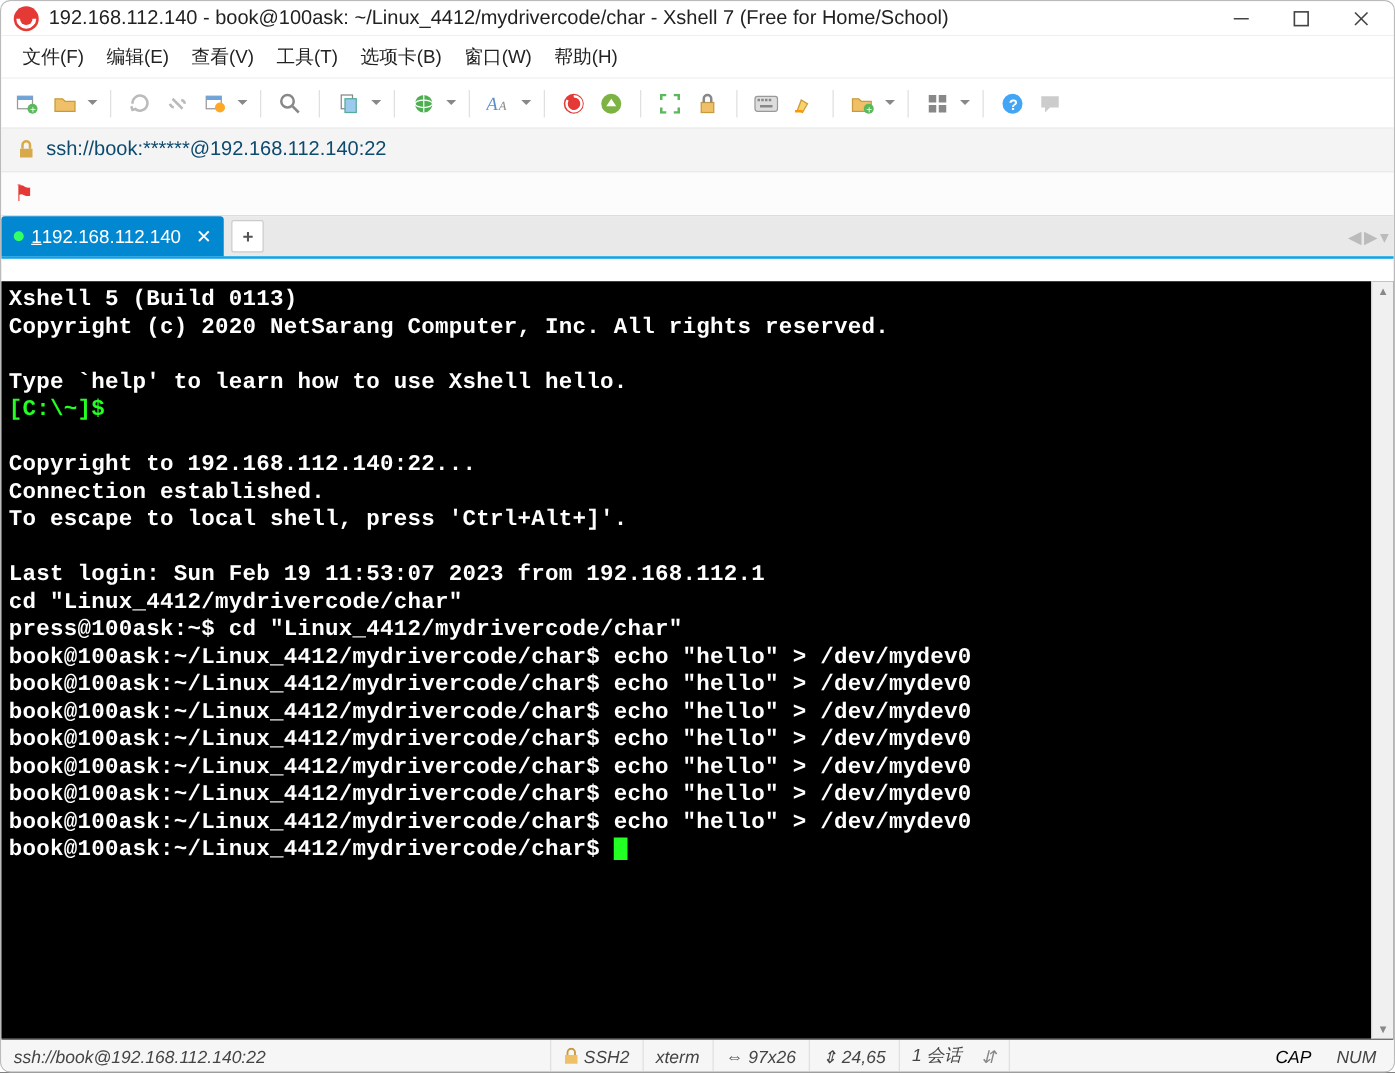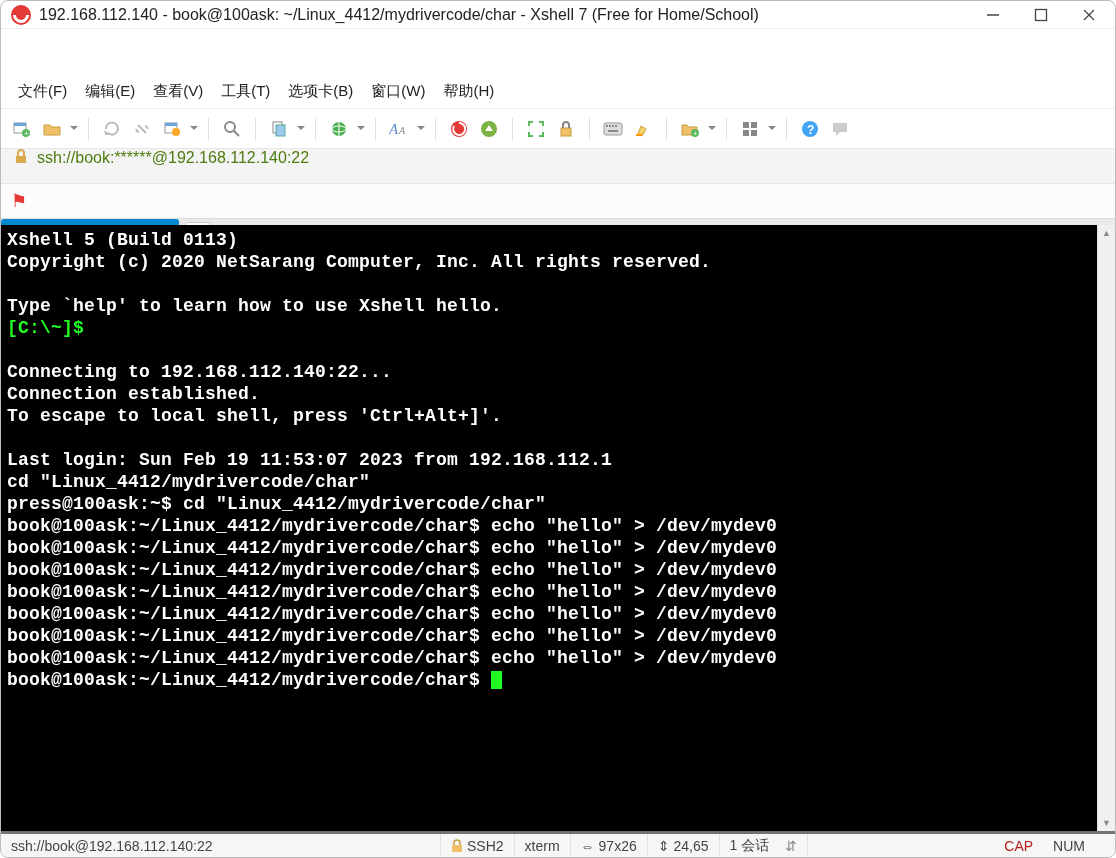--- a/index.html
+++ b/index.html
@@ -4,46 +4,46 @@
 <style>
   *{box-sizing:border-box;margin:0;padding:0;}
   html,body{height:100%;}
   body{font-family:"Microsoft YaHei",Tahoma,sans-serif;font-size:15px;background:#fff;overflow:hidden;width:1116px;height:858px;border:1px solid #bbb;position:relative;border-radius:8px;}
   .titlebar{height:28px;display:flex;align-items:center;padding:0 2px 0 10px;background:#fff;border-bottom:1px solid #eee;border-radius:8px 8px 0 0;}
   .titlebar .logo{width:20px;height:20px;border-radius:50%;background:#e53935;position:relative;margin-right:8px;}
   .titlebar .logo:after{content:"";position:absolute;width:10px;height:10px;border:3px solid #fff;border-top-color:transparent;border-left-color:transparent;border-radius:50%;top:2px;left:2px;transform:rotate(45deg);}
   .titlebar .title{flex:1;color:#222;white-space:nowrap;overflow:hidden;text-overflow:ellipsis;font-size:16px;}
   .winbtn{width:48px;height:44px;display:flex;align-items:center;justify-content:center;color:#333;}
   .winbtn svg{width:14px;height:14px;stroke:#444;stroke-width:1.3;fill:none;}
-  .menubar{height:34px;display:flex;align-items:center;padding:0 8px;background:#fff;border-bottom:1px solid #eee;margin-top:46px;}
+  .menubar{height:34px;display:flex;align-items:center;padding:0 8px;background:#fff;border-bottom:1px solid #eee;}
   .menubar span{padding:4px 9px;color:#222;}
   .toolbar{height:40px;display:flex;align-items:center;padding:0 8px;background:#fff;border-bottom:1px solid #e6e6e6;gap:4px;}
   .tb-btn{width:20px;height:20px;display:flex;align-items:center;justify-content:center;margin:0 3px;flex:none;}
   .tb-drop{width:9px;display:flex;align-items:center;justify-content:center;}
   .tb-drop:after{content:"";border:4px solid transparent;border-top-color:#888;margin-top:3px;}
   .tb-sep{width:1px;height:22px;background:#e0e0e0;margin:0 6px;flex:none;}
-  .addrbar{height:35px;background:#f4f4f4;border-bottom:1px solid #e6e6e6;display:flex;align-items:flex-start;padding:0 12px;color:#4d7c0f;font-size:16px;}
+  .addrbar{height:35px;background:#f4f4f4;border-bottom:1px solid #e6e6e6;display:flex;align-items:center;padding:0 12px;color:#0c4a6e;font-size:16px;}
   .addrbar .lock{width:16px;height:16px;margin-right:8px;color:#d8a94b;}
   .hintbar{height:35px;background:#fcfcfc;border-bottom:1px solid #ddd;display:flex;align-items:center;padding:0 10px;color:#888;font-size:16px;}
   .hintbar .flag{color:#e53935;font-size:18px;margin-right:6px;}
   .tabbar{height:34px;background:#e9e9e9;display:flex;align-items:flex-end;border-bottom:2px solid #0aa5ec;position:relative;}
   .tab{height:32px;background:#0288d1;color:#fff;display:flex;align-items:center;padding:0 10px;font-size:15px;border-radius:3px 3px 0 0;position:relative;}
   .tab .dot{width:8px;height:8px;border-radius:50%;background:#33ff66;margin-right:6px;}
   .tab .num{text-decoration:underline;}
   .tab .close{margin-left:12px;font-size:15px;}
   .newtab{width:26px;height:26px;background:#fff;border:1px solid #ccc;margin:0 0 3px 6px;display:flex;align-items:center;justify-content:center;color:#555;font-weight:bold;border-radius:2px;}
   .tabnav{position:absolute;right:4px;top:8px;display:flex;gap:2px;color:#bbb;}
   .tabnav span{font-size:14px;}
   .terminal-wrap{position:absolute;top:224px;bottom:26px;left:0;right:0;background:#000;display:flex;}
   .terminal{flex:1;color:#fff;font-family:"Consolas","Courier New",monospace;font-size:18px;line-height:22px;padding:4px 6px;white-space:pre;overflow:hidden;font-weight:bold;letter-spacing:0.2px;}
   .g{color:#22ff22;}
   .cursor{display:inline-block;width:11px;height:18px;background:#22ff22;vertical-align:middle;}
   .vscroll{width:18px;background:#f0f0f0;border-left:1px solid #ddd;position:relative;}
   .vscroll .arr{height:16px;display:flex;align-items:center;justify-content:center;color:#888;font-size:9px;}
-  .statusbar{position:absolute;bottom:0;left:0;right:0;height:26px;background:#f6f6f6;border-top:3px solid #737373;display:flex;align-items:center;font-size:14px;color:#444;border-radius:0 0 8px 8px;}
+  .statusbar{position:absolute;bottom:0;left:0;right:0;height:26px;background:#f6f6f6;border-top:1px solid #737373;display:flex;align-items:center;font-size:14px;color:#444;border-radius:0 0 8px 8px;font-style:italic;}
   .statusbar .cell{padding:0 10px;border-right:1px solid #e0e0e0;height:100%;display:flex;align-items:center;gap:4px;}
   .spacer{flex:1;}
 </style>
 </head>
 <body>
 
 <div class="titlebar">
   <div class="logo"></div>
   <div class="title">192.168.112.140 - book@100ask: ~/Linux_4412/mydrivercode/char - Xshell 7 (Free for Home/School)</div>
   <div class="winbtn">
@@ -243,21 +243,21 @@
   </div>
 </div>
 
 <div class="terminal-wrap">
 <div class="terminal"><span>Xshell 5 (Build 0113)</span>
 <span>Copyright (c) 2020 NetSarang Computer, Inc. All rights reserved.</span>
 
 <span>Type `help' to learn how to use Xshell hello.</span>
 <span class="g">[C:\~]$</span>
 
-<span>Connecting to 192.168.112.140:22...</span>
+<span>Copyright to 192.168.112.140:22...</span>
 <span>Connection established.</span>
 <span>To escape to local shell, press 'Ctrl+Alt+]'.</span>
 
 <span>Last login: Sun Feb 19 11:53:07 2023 from 192.168.112.1</span>
 <span>cd "Linux_4412/mydrivercode/char"</span>
 <span>press@100ask:~$ </span><span>cd "Linux_4412/mydrivercode/char"</span>
 <span>book@100ask:~/Linux_4412/mydrivercode/char$ </span><span>echo "hello" &gt; /dev/mydev0</span>
 <span>book@100ask:~/Linux_4412/mydrivercode/char$ </span><span>echo "hello" &gt; /dev/mydev0</span>
 <span>book@100ask:~/Linux_4412/mydrivercode/char$ </span><span>echo "hello" &gt; /dev/mydev0</span>
 <span>book@100ask:~/Linux_4412/mydrivercode/char$ </span><span>echo "hello" &gt; /dev/mydev0</span>
@@ -285,15 +285,15 @@
   <div class="cell">
       <span>⇔</span>
       <span>97x26</span>
     </div>
   <div class="cell">
       <span>⇕</span>
       <span>24,65</span>
     </div>
   <div class="cell"><span>1 会话</span>&nbsp;&nbsp;<span style="color:#888">⇵</span></div>
   <div class="spacer"></div>
-  <div class="cell" style="border-right:none;color:#b91c1c">CAP</div>
-  <div class="cell" style="border-right:none;padding-right:30px">NUM</div>
+  <div class="cell" style="border-right:none;color:#000000">CAP</div>
+  <div class="cell" style="border-right:none;padding-right:14px">NUM</div>
 </div>
 
 </body></html>

